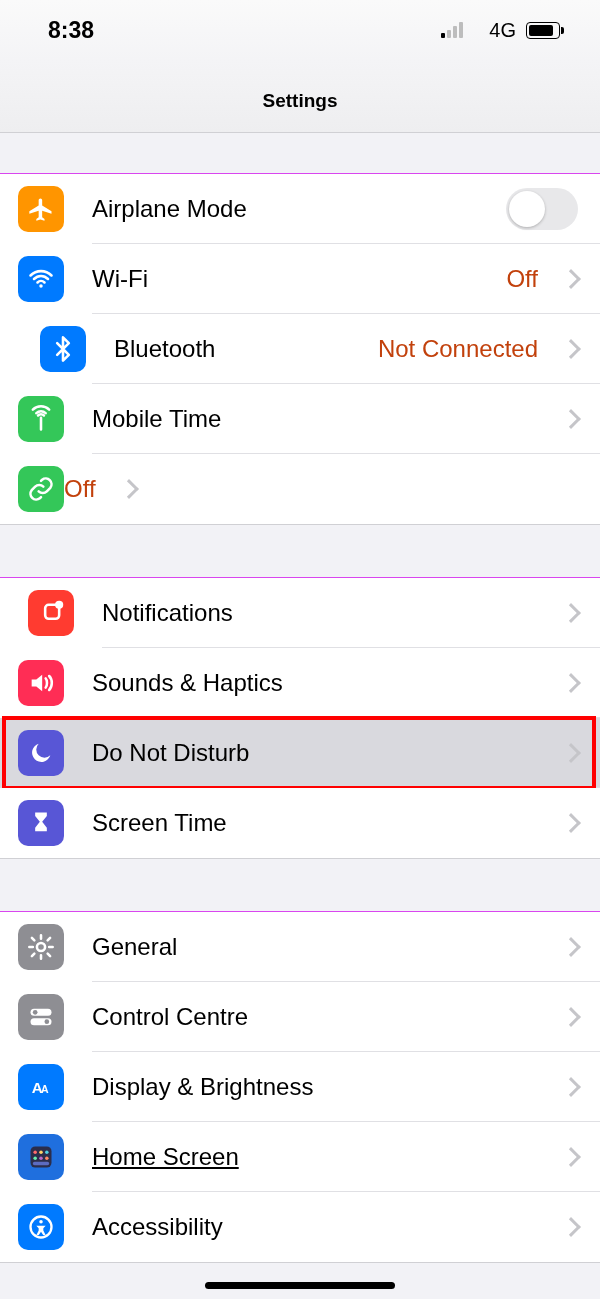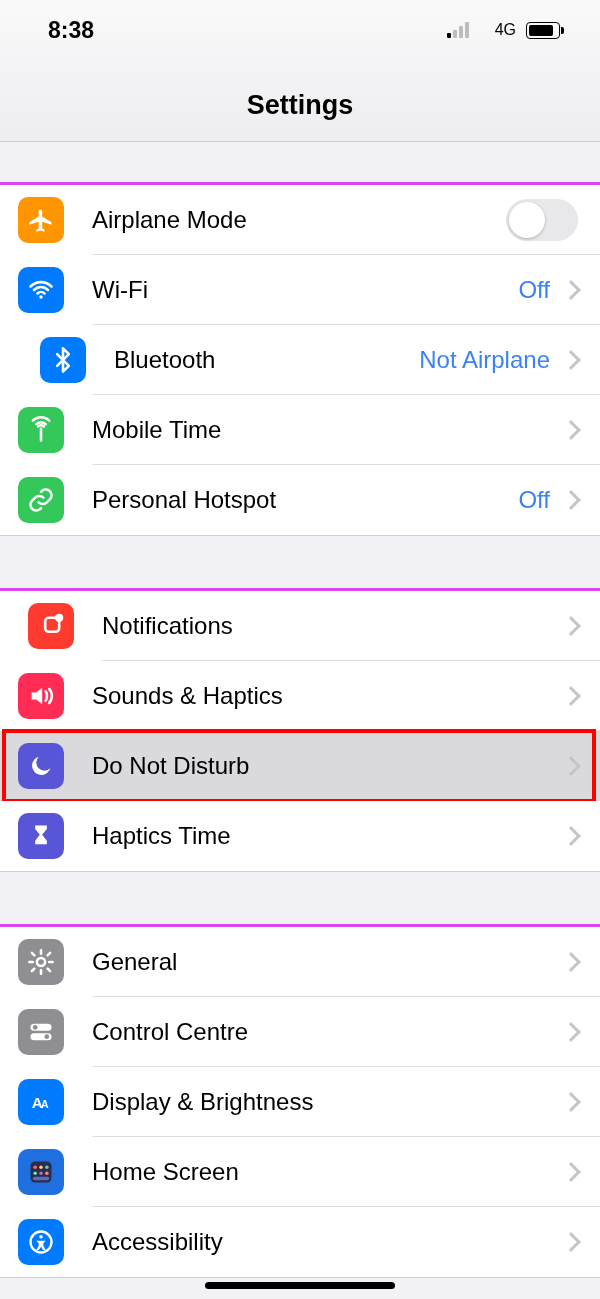--- a/index.html
+++ b/index.html
@@ -24,39 +24,39 @@
     background: linear-gradient(#fafafa,#f4f4f6);
   }
   .status-right { display:flex; align-items:center; gap:6px; }
   .signal { display:flex; align-items:flex-end; gap:2px; height:16px;}
   .signal span { width:4px; background:#bdbdbd; border-radius:1px;}
   .signal span.on { background:#000;}
   .signal span:nth-child(1){height:5px;}
   .signal span:nth-child(2){height:8px;}
   .signal span:nth-child(3){height:12px;}
   .signal span:nth-child(4){height:16px;}
-  .nettype { font-size:16px; font-weight:500; margin-left:20px;}
+  .nettype { font-size:20px; font-weight:500; margin-left:20px;}
   .battery { display:flex; align-items:center; margin-left:4px;}
   .battery-body { width:34px; height:17px; border:1.5px solid #000; border-radius:4px; position:relative;}
   .battery-fill { position:absolute; left:2px; top:2px; bottom:2px; width:75%; background:#000; border-radius:2px;}
   .battery-cap { width:3px; height:7px; background:#000; border-radius:0 2px 2px 0; margin-left:1px;}
 
   
   .title-bar {
     background: linear-gradient(#f4f4f6,#eeeef0);
     padding: 30px 0 20px;
     text-align: center;
     border-bottom: 1px solid #d0d0d4;
   }
-  .title-bar h1 { font-size:27px; font-weight:700; }
+  .title-bar h1 { font-size:19px; font-weight:700; }
 
   
   .section {
     background:#fff;
-    border-top:3px solid #d946ef;
+    border-top:1px solid #d946ef;
     border-bottom:1px solid #d0d0d4;
   }
   .gap { height:52px; }
 
   .row {
     display:flex;
     align-items:center;
     height:70px;
     padding-left:18px;
     position:relative;
@@ -76,22 +76,22 @@
   .icon svg { width:28px; height:28px; }
 
   .label {
     font-size:24px;
     margin-left:28px;
     flex:1;
     color:#000;
   }
   .value {
     font-size:24px;
-    color:#3b82f6;
-    margin-right:8px;
+    color:#c2410c;
+    margin-right:20px;
   }
   .chevron {
     width:14px; height:14px;
     border-top:3px solid #c5c5c9;
     border-right:3px solid #c5c5c9;
     transform:rotate(45deg);
     margin-right:22px;
     margin-left:6px;
   }
 
@@ -179,41 +179,40 @@
         <div class="chevron"></div>
         <div class="divider"></div>
       </div>
       <div class="row" style="position: relative; padding-left: 40px;">
         <div class="icon bg-blue">
           <svg viewBox="0 0 24 24">
             <path stroke="white" stroke-width="2.2" fill="none" stroke-linecap="round" stroke-linejoin="round" d="M7 7l10 10-5 5V2l5 5L7 17"></path>
           </svg>
         </div>
         <div class="label">Bluetooth</div>
-        <div class="value">Not Airplane</div>
+        <div class="value">Not Connected</div>
         <div class="chevron"></div>
         <div class="divider"></div>
       </div>
       <div class="row" style="position: relative;">
         <div class="icon bg-green">
           <svg viewBox="0 0 24 24">
             <path stroke="white" stroke-width="2.2" fill="none" stroke-linecap="round" stroke-linejoin="round" d="M12 11v10M8 7a6 6 0 0 1 8 0M5 4a10 10 0 0 1 14 0M9.5 9a3.5 3.5 0 0 1 5 0"></path>
           </svg>
         </div>
         <div class="label">Mobile Time</div>
         <div class="chevron"></div>
         <div class="divider"></div>
       </div>
       <div class="row" style="position: relative;">
         <div class="icon bg-green">
           <svg viewBox="0 0 24 24">
             <path stroke="white" stroke-width="2.2" fill="none" stroke-linecap="round" stroke-linejoin="round" d="M10 14a5 5 0 0 0 7 0l3-3a5 5 0 0 0-7-7l-1 1M14 10a5 5 0 0 0-7 0l-3 3a5 5 0 0 0 7 7l1-1"></path>
           </svg>
         </div>
-        <div class="label">Personal Hotspot</div>
         <div class="value">Off</div>
         <div class="chevron"></div>
       </div>
     </div>
     <div class="gap"></div>
     <div class="section">
       <div class="row" style="position: relative; margin-left: 10px;">
         <div class="icon bg-red">
           <svg viewBox="0 0 24 24">
             <rect x="7" y="5" width="12" height="12" rx="3" fill="none" stroke="white" stroke-width="2.2"></rect>
@@ -245,21 +244,21 @@
         <div class="chevron"></div>
         <div class="divider"></div>
         <div class="highlight-box" style="inset: -2px 4px -2px 2px;"></div>
       </div>
       <div class="row" style="position: relative;">
         <div class="icon bg-purple">
           <svg viewBox="0 0 24 24">
             <path fill="white" d="M7 3h10v3l-4 5 4 5v3H7v-3l4-5-4-5V3z"></path>
           </svg>
         </div>
-        <div class="label">Haptics Time</div>
+        <div class="label">Screen Time</div>
         <div class="chevron"></div>
       </div>
     </div>
     <div class="gap"></div>
     <div class="section">
       <div class="row" style="position: relative;">
         <div class="icon bg-gray">
           <svg viewBox="0 0 24 24">
             <circle cx="12" cy="12" r="3.5" stroke="white" stroke-width="2.2" fill="none" stroke-linecap="round" stroke-linejoin="round"></circle>
             <path stroke="white" stroke-width="2.2" fill="none" stroke-linecap="round" stroke-linejoin="round" d="M12 2v3M12 19v3M4.2 4.2l2.1 2.1M17.7 17.7l2.1 2.1M2 12h3M19 12h3M4.2 19.8l2.1-2.1M17.7 6.3l2.1-2.1"></path>
@@ -286,21 +285,21 @@
         <div class="icon bg-blue">
           <svg viewBox="0 0 24 24">
             <text x="4" y="17" font-size="13" font-weight="700" fill="white" font-family="Helvetica">A</text>
             <text x="12" y="17" font-size="9" font-weight="700" fill="white" font-family="Helvetica">A</text>
           </svg>
         </div>
         <div class="label">Display &amp; Brightness</div>
         <div class="chevron"></div>
         <div class="divider"></div>
       </div>
-      <div class="row" style="position: relative;">
+      <div class="row" style="position: relative; text-decoration: underline;">
         <div class="icon bg-darkblue">
           <svg viewBox="0 0 24 24">
             <rect x="3" y="3" width="18" height="18" rx="4" fill="#2b2d4a"></rect>
             <circle cx="7" cy="8" r="1.5" fill="#ff6b6b"></circle>
             <circle cx="12" cy="8" r="1.5" fill="#ffd166"></circle>
             <circle cx="17" cy="8" r="1.5" fill="#4dd0e1"></circle>
             <circle cx="7" cy="13" r="1.5" fill="#69f0ae"></circle>
             <circle cx="12" cy="13" r="1.5" fill="#ba68c8"></circle>
             <circle cx="17" cy="13" r="1.5" fill="#ff8a65"></circle>
             <rect x="5" y="16" width="14" height="3" rx="1.5" fill="#5c6bc0"></rect>

